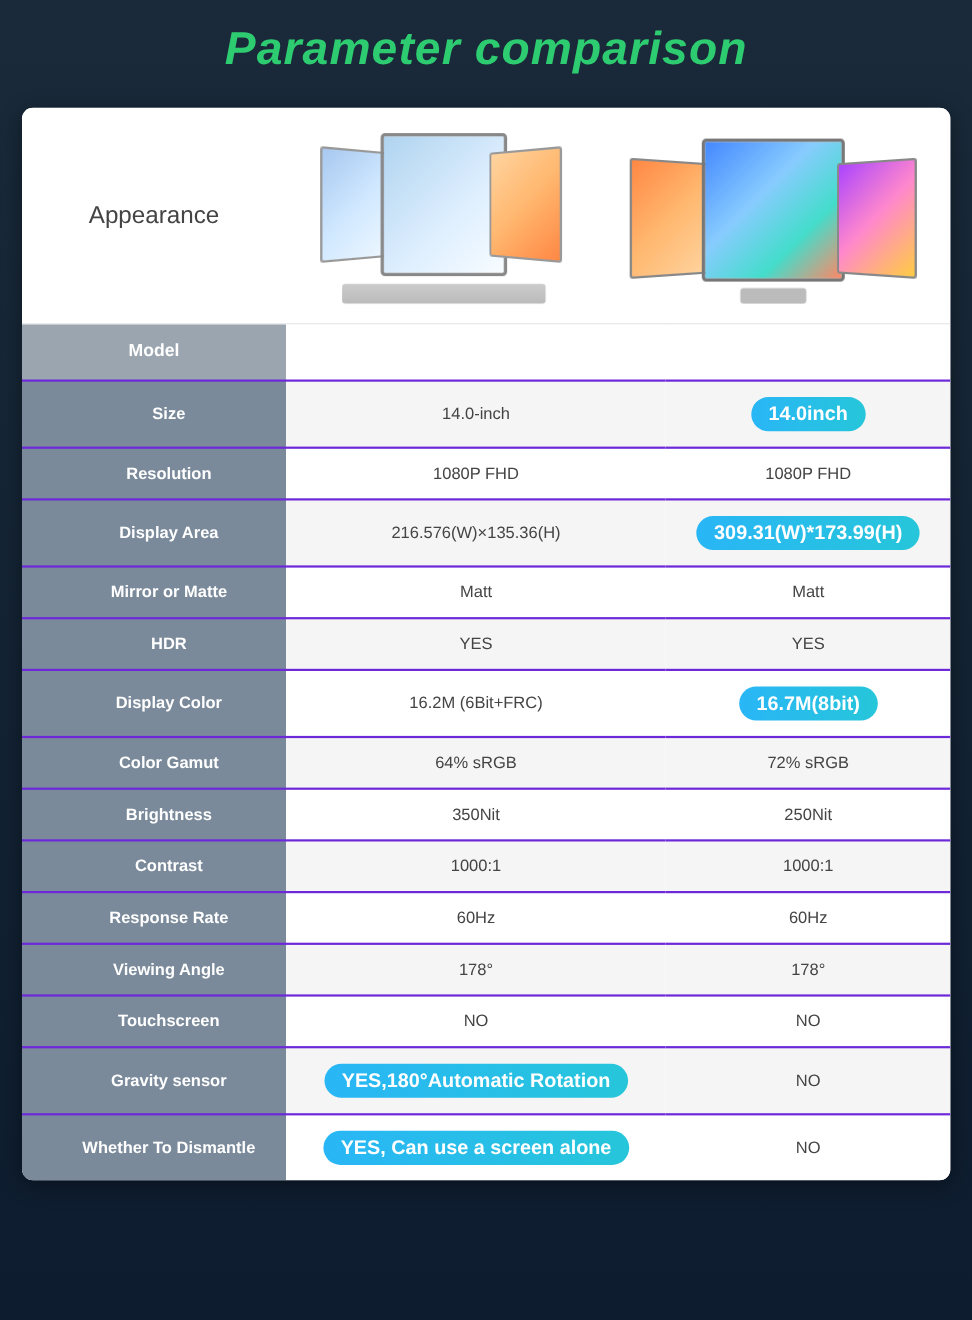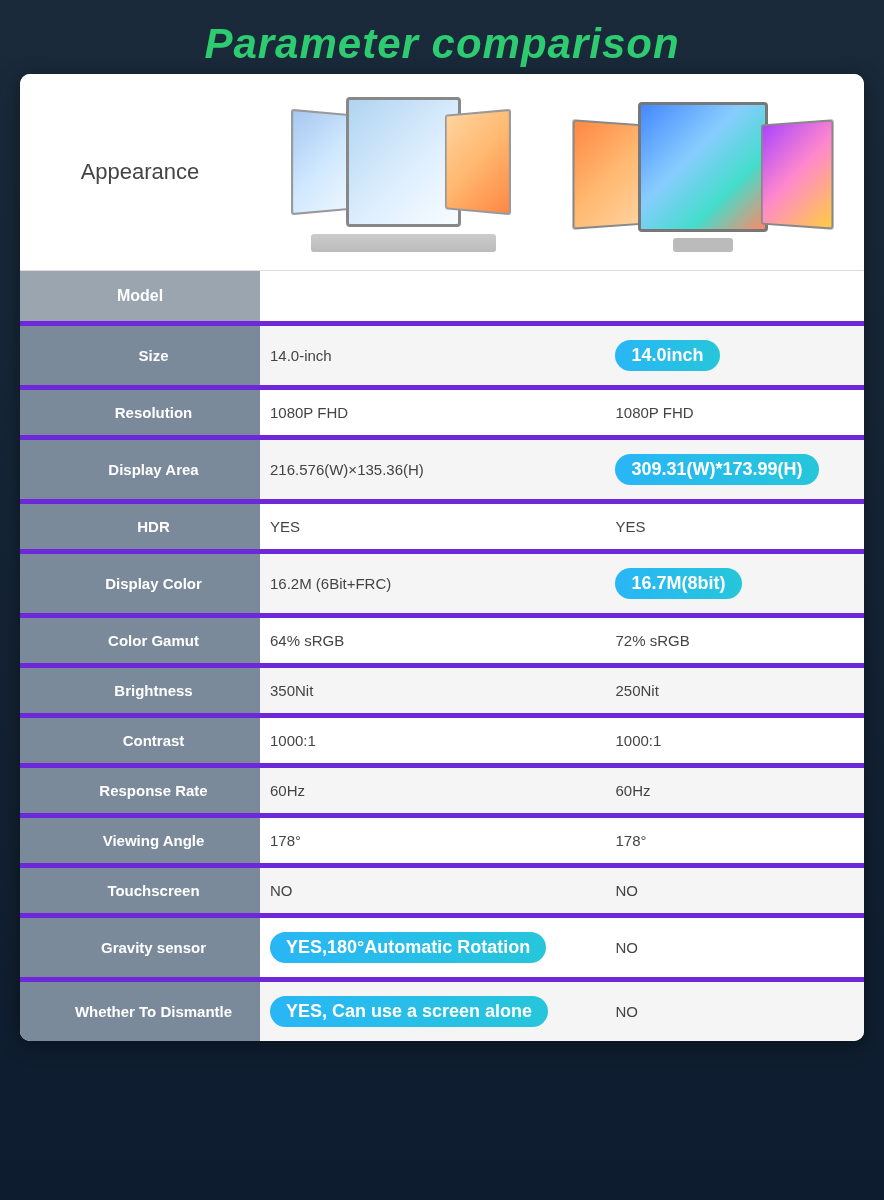--- a/index.html
+++ b/index.html
@@ -11,21 +11,21 @@
       display: flex;
       flex-direction: column;
       align-items: center;
       padding: 20px 20px 30px 20px;
     }
     .page-title {
       font-size: 42px;
       font-weight: 900;
       color: #2ecc71;
       text-align: center;
-      margin-bottom: 6px;
+      margin-bottom: 30px;
       letter-spacing: 1px;
       font-style: italic;
     }
     .table-wrapper {
       background: #fff;
       border-radius: 10px;
       overflow: hidden;
       width: 100%;
       box-shadow: 0 4px 20px rgba(0,0,0,0.4);
     }
@@ -149,28 +149,29 @@
       height: 14px;
       background: #bbb;
       border-radius: 3px;
     }
     
     table {
       width: 100%;
       border-collapse: collapse;
     }
     tr {
-      border-bottom: 5px solid #6d28d9;
+      border-bottom: 2px solid #6d28d9;
     }
     tr:last-child {
       border-bottom: none;
     }
     td {
       padding: 14px 10px;
       font-size: 15px;
+      text-align: center;
       vertical-align: middle;
     }
     .label-cell {
       background: #7a8a9a;
       color: #fff;
       font-weight: 700;
       width: 240px;
       min-width: 240px;
       text-align: center;
       font-size: 15px;
@@ -253,20 +254,25 @@
           <td class="label-cell">Resolution</td>
           <td class="value-cell">1080P FHD</td>
           <td class="value-cell">1080P FHD</td>
         </tr>
         <tr>
           <td class="label-cell">Display Area</td>
           <td class="value-cell">216.576(W)×135.36(H)</td>
           <td class="value-cell"><span class="highlight-badge">309.31(W)*173.99(H)</span></td>
         </tr>
         <tr>
+          <td class="label-cell">Mirror or Matte</td>
+          <td class="value-cell">Matt</td>
+          <td class="value-cell">Matt</td>
+        </tr>
+        <tr>
           <td class="label-cell">HDR</td>
           <td class="value-cell">YES</td>
           <td class="value-cell">YES</td>
         </tr>
         <tr>
           <td class="label-cell">Display Color</td>
           <td class="value-cell">16.2M (6Bit+FRC)</td>
           <td class="value-cell"><span class="highlight-badge">16.7M(8bit)</span></td>
         </tr>
         <tr>

